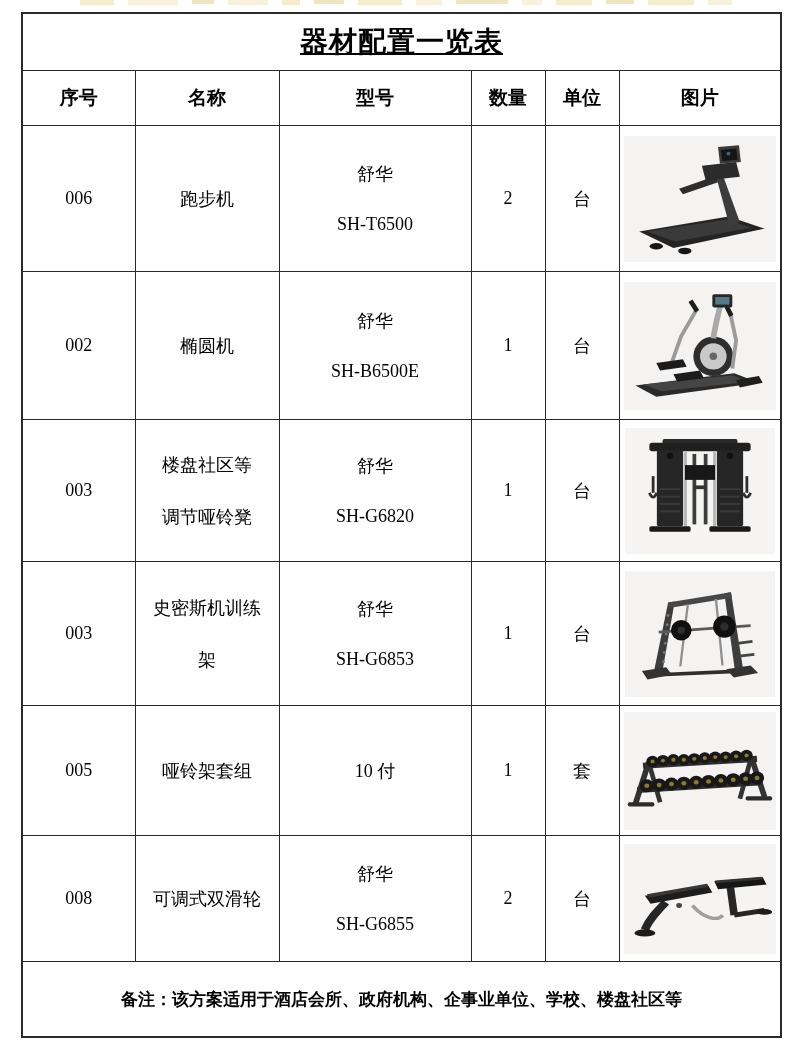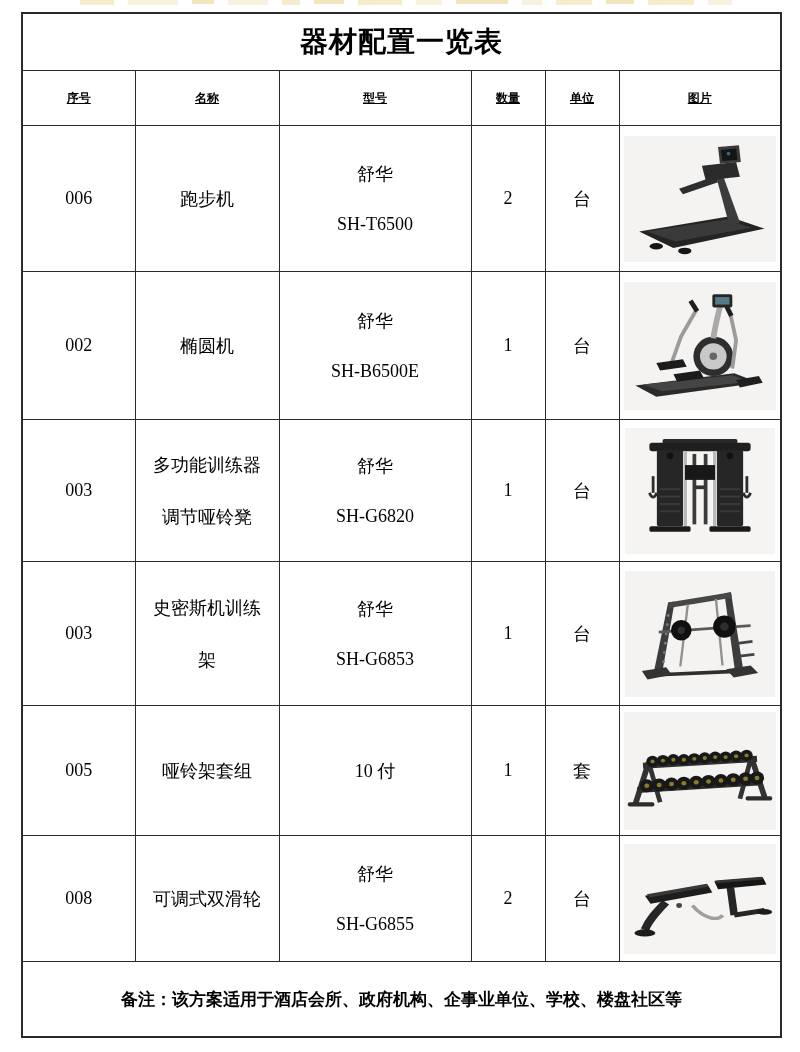--- a/index.html
+++ b/index.html
@@ -12,23 +12,23 @@
   .artifact span{display:block;height:5px;background:#f2e7c2;opacity:.8;}
   .artifact span:nth-child(2n){background:#f6eed4;}
   .artifact span:nth-child(3n){background:#eddfae;height:4px;}
 
   table.doc-table{
     position:absolute;left:21px;top:12px;width:759px;
     border-collapse:collapse;table-layout:fixed;
     border:2px solid #2b2b2b;
   }
   .doc-table td{border:1px solid #2b2b2b;text-align:center;vertical-align:middle;padding:0;}
-  .title-row td{height:56px;}
+  .title-row td{height:56px;text-decoration:underline;}
   .title{font-size:28px;font-weight:bold;letter-spacing:1px;}
-  .header-row td{height:54px;font-size:12px;font-weight:bold;text-decoration:underline;}
+  .header-row td{height:54px;font-size:19px;font-weight:bold;}
   .rh1{height:146px;}.rh2{height:148px;}.rh3{height:142px;}
   .rh4{height:144px;}.rh5{height:130px;}.rh6{height:126px;}
   .body-cell{font-size:18px;}
   .lines{display:flex;flex-direction:column;align-items:center;justify-content:center;gap:28px;font-size:18px;}
   .img-cell svg{display:block;margin:0 auto;}
   .footer-row td{height:74px;}
   .remark{font-size:17px;font-weight:bold;padding:0 8px;}
 </style>
 </head>
 <body>
@@ -142,21 +142,21 @@
         <polygon points="34,86 62,82 66,90 38,94" fill="#1c1c1c"></polygon>
         <polygon points="52,98 80,94 84,102 56,106" fill="#1c1c1c"></polygon>
       </svg>
     </td>
   </tr>
 
   <tr class="rh3">
     <td class="body-cell">003</td>
     <td>
           <div class="lines">
-            <div>多功能训练器</div>
+            <div>楼盘社区等</div>
             <div>调节哑铃凳</div>
           </div>
         </td>
     <td>
           <div class="lines">
             <div>舒华</div>
             <div>SH-G6820</div>
           </div>
         </td>
     <td class="body-cell">1</td>

